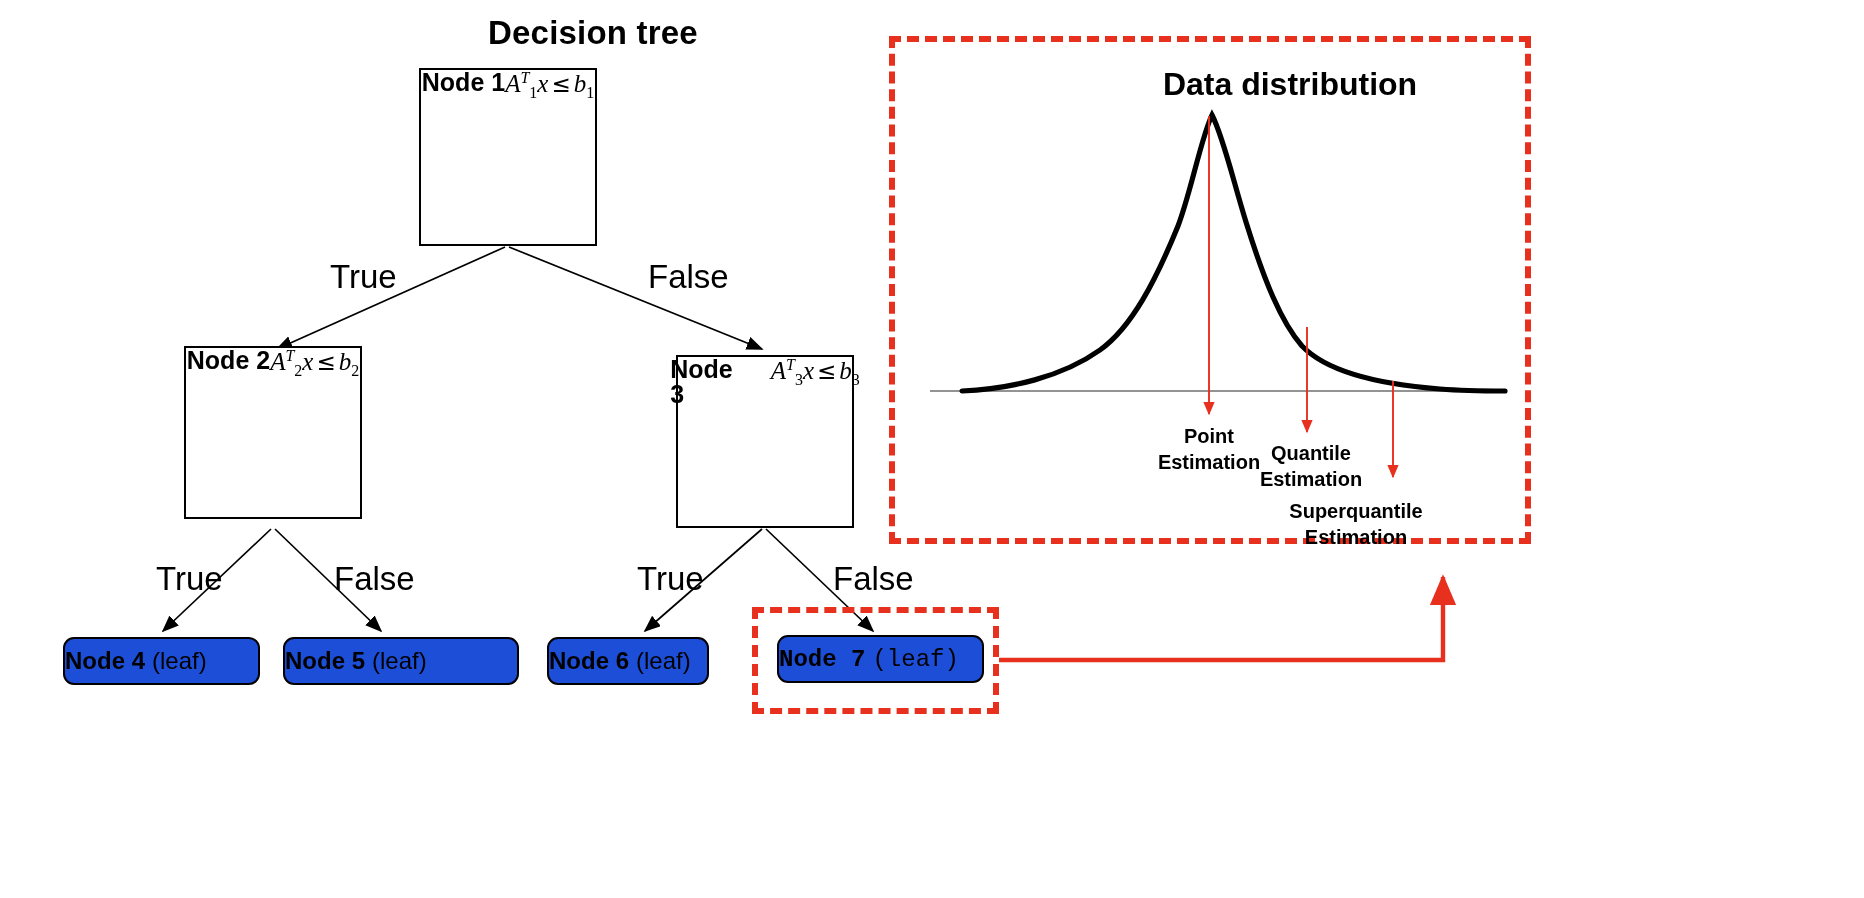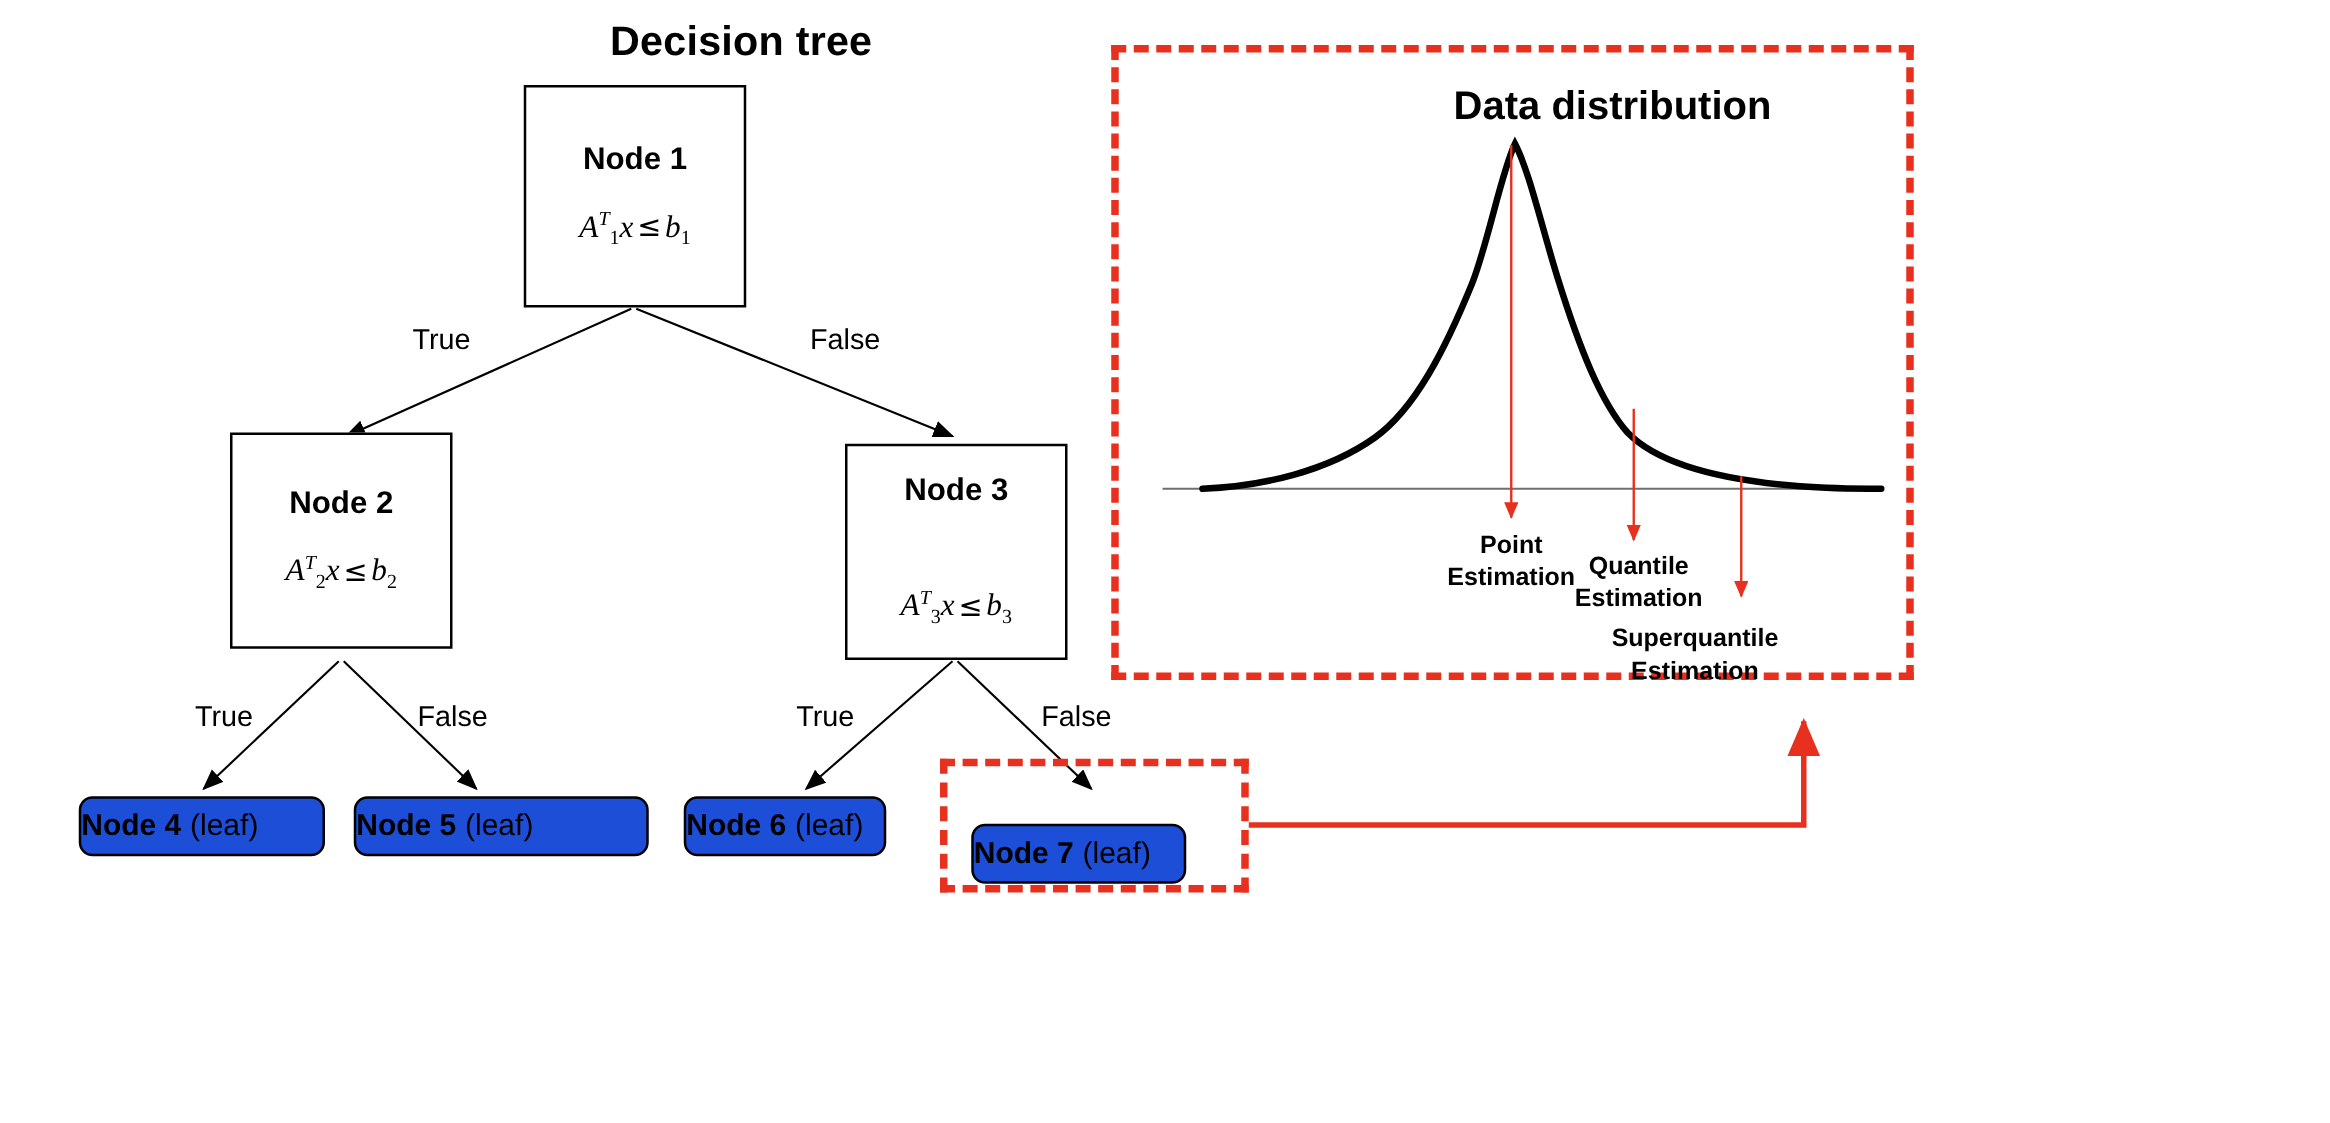--- a/index.html
+++ b/index.html
@@ -11,21 +11,21 @@
   
   svg.layer{position:absolute;left:0;top:0;width:1864px;height:898px;overflow:visible;}
 
   
   .title{position:absolute;font-weight:bold;white-space:nowrap;}
   #tree-title{left:488px;top:14px;font-size:33px;letter-spacing:.2px;}
   #dist-title{left:1290px;top:66px;font-size:32px;transform:translateX(-50%);}
 
   
   .node{position:absolute;border:2.5px solid #000;background:#fff;
-        display:flex;flex-direction:column;align-items:center;
+        display:flex;align-items:flex-start;
         justify-content:center;box-sizing:border-box;}
   .node .nlabel{font-size:25px;font-weight:bold;line-height:1;margin-bottom:28px;}
   .node .nform{font-size:25px;font-family:"Liberation Serif",serif;font-style:italic;
                line-height:1;white-space:nowrap;}
   .nform .sup{font-size:16px;vertical-align:super;font-style:italic;}
   .nform .sub{font-size:16px;vertical-align:sub;font-style:normal;}
   .nform .op{font-style:normal;font-family:"DejaVu Sans",sans-serif;
              font-size:23px;padding:0 3px;}
 
   #node1{left:419px;top:68px;width:178px;height:178px;}
@@ -35,24 +35,24 @@
   
   .leaf{position:absolute;height:48px;border:2.5px solid #000;border-radius:11px;
         background:#1d4ed8;display:flex;align-items:center;justify-content:flex-start;
         box-sizing:border-box;white-space:nowrap;font-size:24px;}
   .leaf b{font-weight:bold;}
   .leaf span.tail{font-weight:normal;margin-left:7px;}
 
   #leaf4{left:63px;top:637px;width:197px;}
   #leaf5{left:283px;top:637px;width:236px;}
   #leaf6{left:547px;top:637px;width:162px;}
-  #leaf7{left:777px;top:659px;width:172px;}
+  #leaf7{left:777px;top:635px;width:207px;font-family:Liberation Mono, monospace;}
 
   
-  .edge-lab{position:absolute;font-size:23px;white-space:nowrap;}
+  .edge-lab{position:absolute;font-size:33px;white-space:nowrap;}
   #lab-t1{left:330px;top:258px;}
   #lab-f1{left:648px;top:258px;}
   #lab-t2{left:156px;top:560px;}
   #lab-f2{left:334px;top:560px;}
   #lab-t3{left:637px;top:560px;}
   #lab-f3{left:833px;top:560px;}
 
   
   .dash{position:absolute;box-sizing:border-box;
         border:6px dashed #e8301e;background:transparent;}

